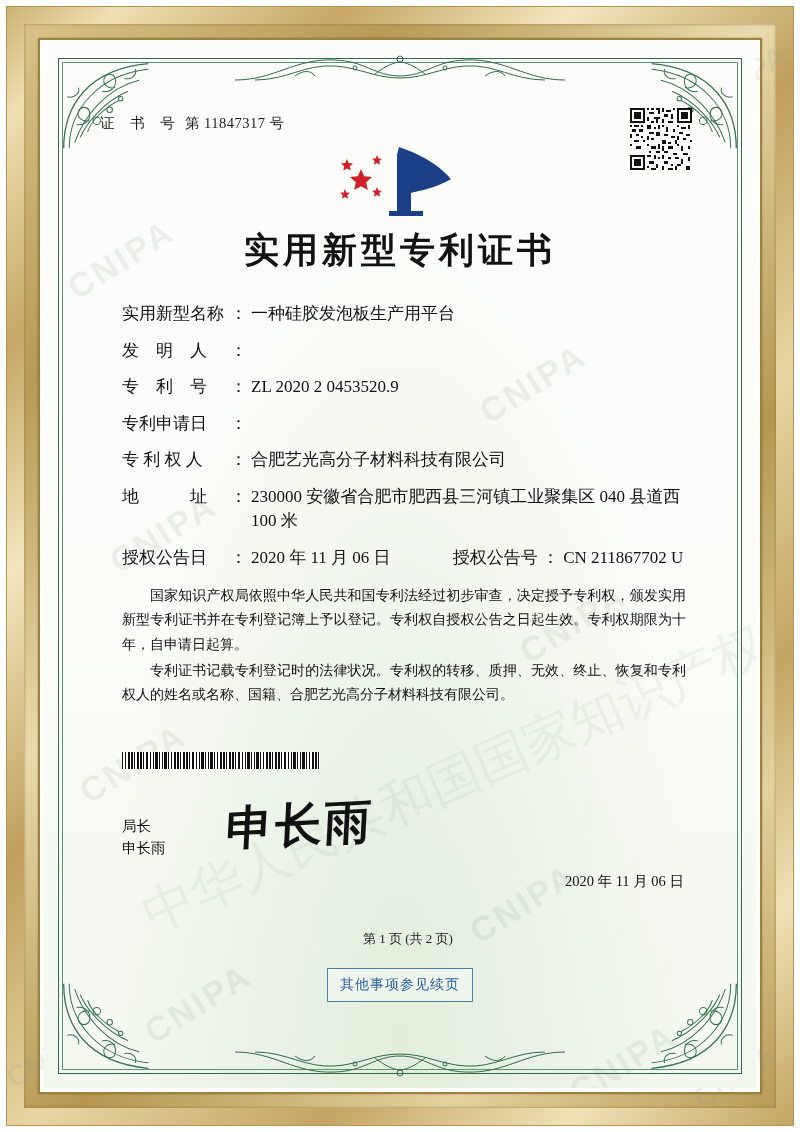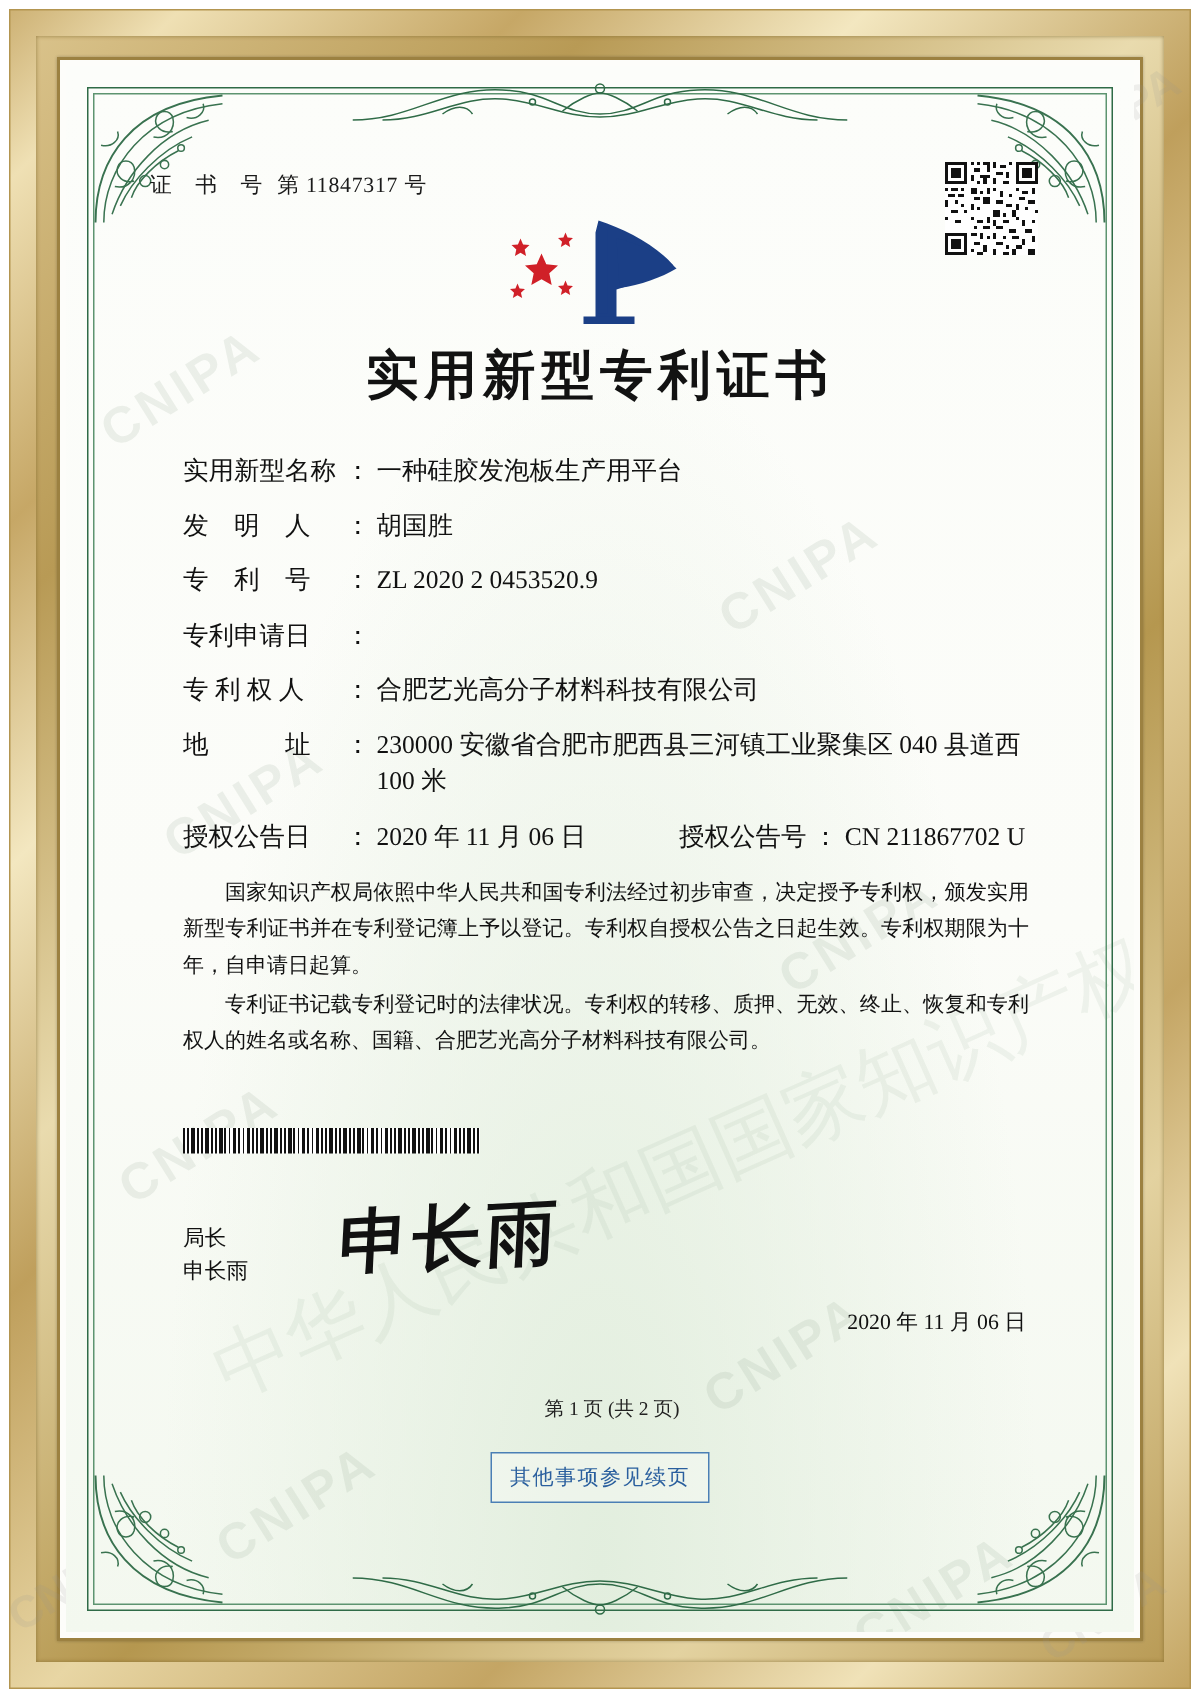--- a/index.html
+++ b/index.html
@@ -500,21 +500,20 @@
 
         <div class="field-row">
           <span class="fl tight">实用新型名称</span>
           <span style="margin:0 4px;">：</span>
           <span class="fv">一种硅胶发泡板生产用平台</span>
         </div>
 
         <div class="field-row">
           <span class="fl">发　明　人</span>
           <span style="margin:0 4px;">：</span>
-          <span class="fv">胡国胜</span>
         </div>
 
         <div class="field-row">
           <span class="fl">专　利　号</span>
           <span style="margin:0 4px;">：</span>
           <span class="fv">ZL 2020 2 0453520.9</span>
         </div>
 
         <div class="field-row">
           <span class="fl tight">专利申请日</span>

